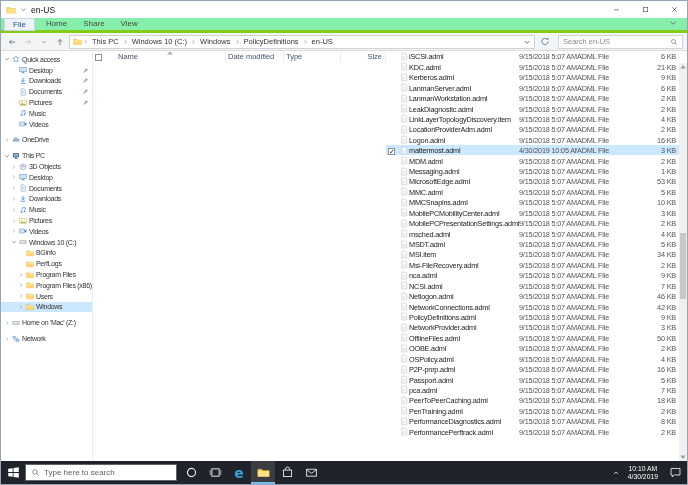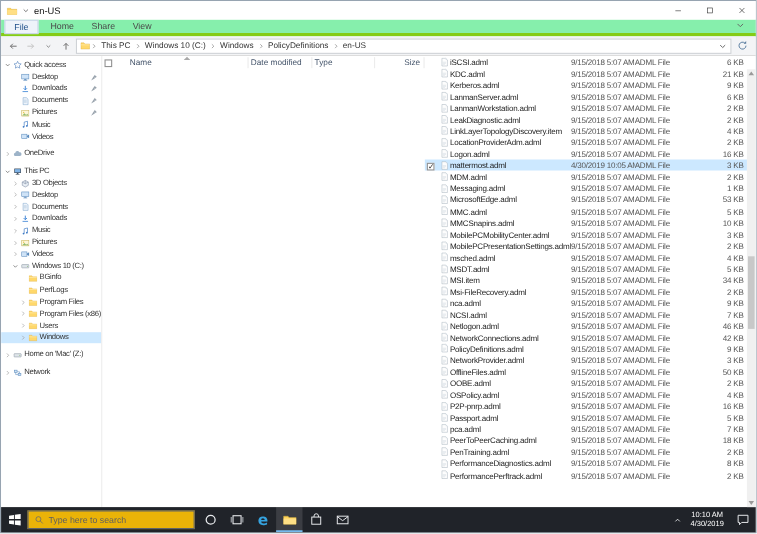--- a/index.html
+++ b/index.html
@@ -76,21 +76,21 @@
   .statusbar{height:13px;border-top:1px solid #e3e3e3;display:flex;align-items:center;padding:0 6px;gap:6px;font-size:7.5px;color:#333;background:#fff}
   .sdiv{width:1px;height:9px;background:#d0d0d0}
   .viewbtn{width:12px;height:11px;margin-left:2px}
 
   
   .taskbar{height:23px;background:#202329;display:flex;align-items:center;color:#e8eaed;flex:none}
   .tb-btn{width:24px;height:23px;display:inline-flex;align-items:center;justify-content:center}
   .tb-btn svg{width:13px;height:13px}
   .tb-btn.active{background:rgba(255,255,255,.12);box-shadow:inset 0 -2px 0 #76b9ed}
   .edge-e{color:#35a3e0;font-weight:bold;font-size:14px;line-height:14px;font-family:"DejaVu Sans",sans-serif}
-  .tb-search{width:152px;height:17px;background:#eab308;border:1px solid #5f6368;display:flex;align-items:center;gap:4px;padding:0 5px;margin-right:2px}
+  .tb-search{width:152px;height:17px;background:#ffffff;border:1px solid #5f6368;display:flex;align-items:center;gap:4px;padding:0 5px;margin-right:2px}
   .tb-search svg{width:9px;height:9px}
   .tb-search-text{color:#5f5f5f;font-size:8px;white-space:nowrap;overflow:hidden}
   .tray-chev{width:14px;height:14px}
   .tray-chev svg{width:8px;height:8px}
   .tb-clock{font-size:6.8px;line-height:8px;text-align:center;color:#fff;padding:0 5px;white-space:nowrap}
 </style>
 </head>
 <body>
 
 <div class="window">
@@ -205,20 +205,29 @@
             <path d="M3.5 6l4.5 4.5L12.5 6" fill="none" stroke="#555" stroke-width="1.6"></path>
           </svg>
         </span>
     </div>
     <span class="refresh-btn" data-icon="refresh">
         <svg viewBox="0 0 16 16">
           <path d="M12.6 8A4.6 4.6 0 1 1 11 4.5" fill="none" stroke="#5a7da0" stroke-width="1.3"></path>
           <path d="M12.9 2v3.4H9.5z" fill="#5a7da0"></path>
         </svg>
       </span>
+    <div class="searchbox">
+      <span class="search-text">Search en-US</span>
+      <span class="search-ico" data-icon="search">
+          <svg viewBox="0 0 16 16">
+            <circle cx="7" cy="7" r="4" fill="none" stroke="#6b6b6b" stroke-width="1.3"></circle>
+            <path d="M10 10l4 4" stroke="#6b6b6b" stroke-width="1.3"></path>
+          </svg>
+        </span>
+    </div>
   </div>
 
   <div class="content">
     <div class="navpane">
         <div class="nav-item" style="padding-left: 3px;">
           <span class="expander" data-icon="chevron-down-small">
             <svg viewBox="0 0 16 16">
               <path d="M3.5 6l4.5 4.5L12.5 6" fill="none" stroke="#555" stroke-width="1.6"></path>
             </svg>
           </span>

